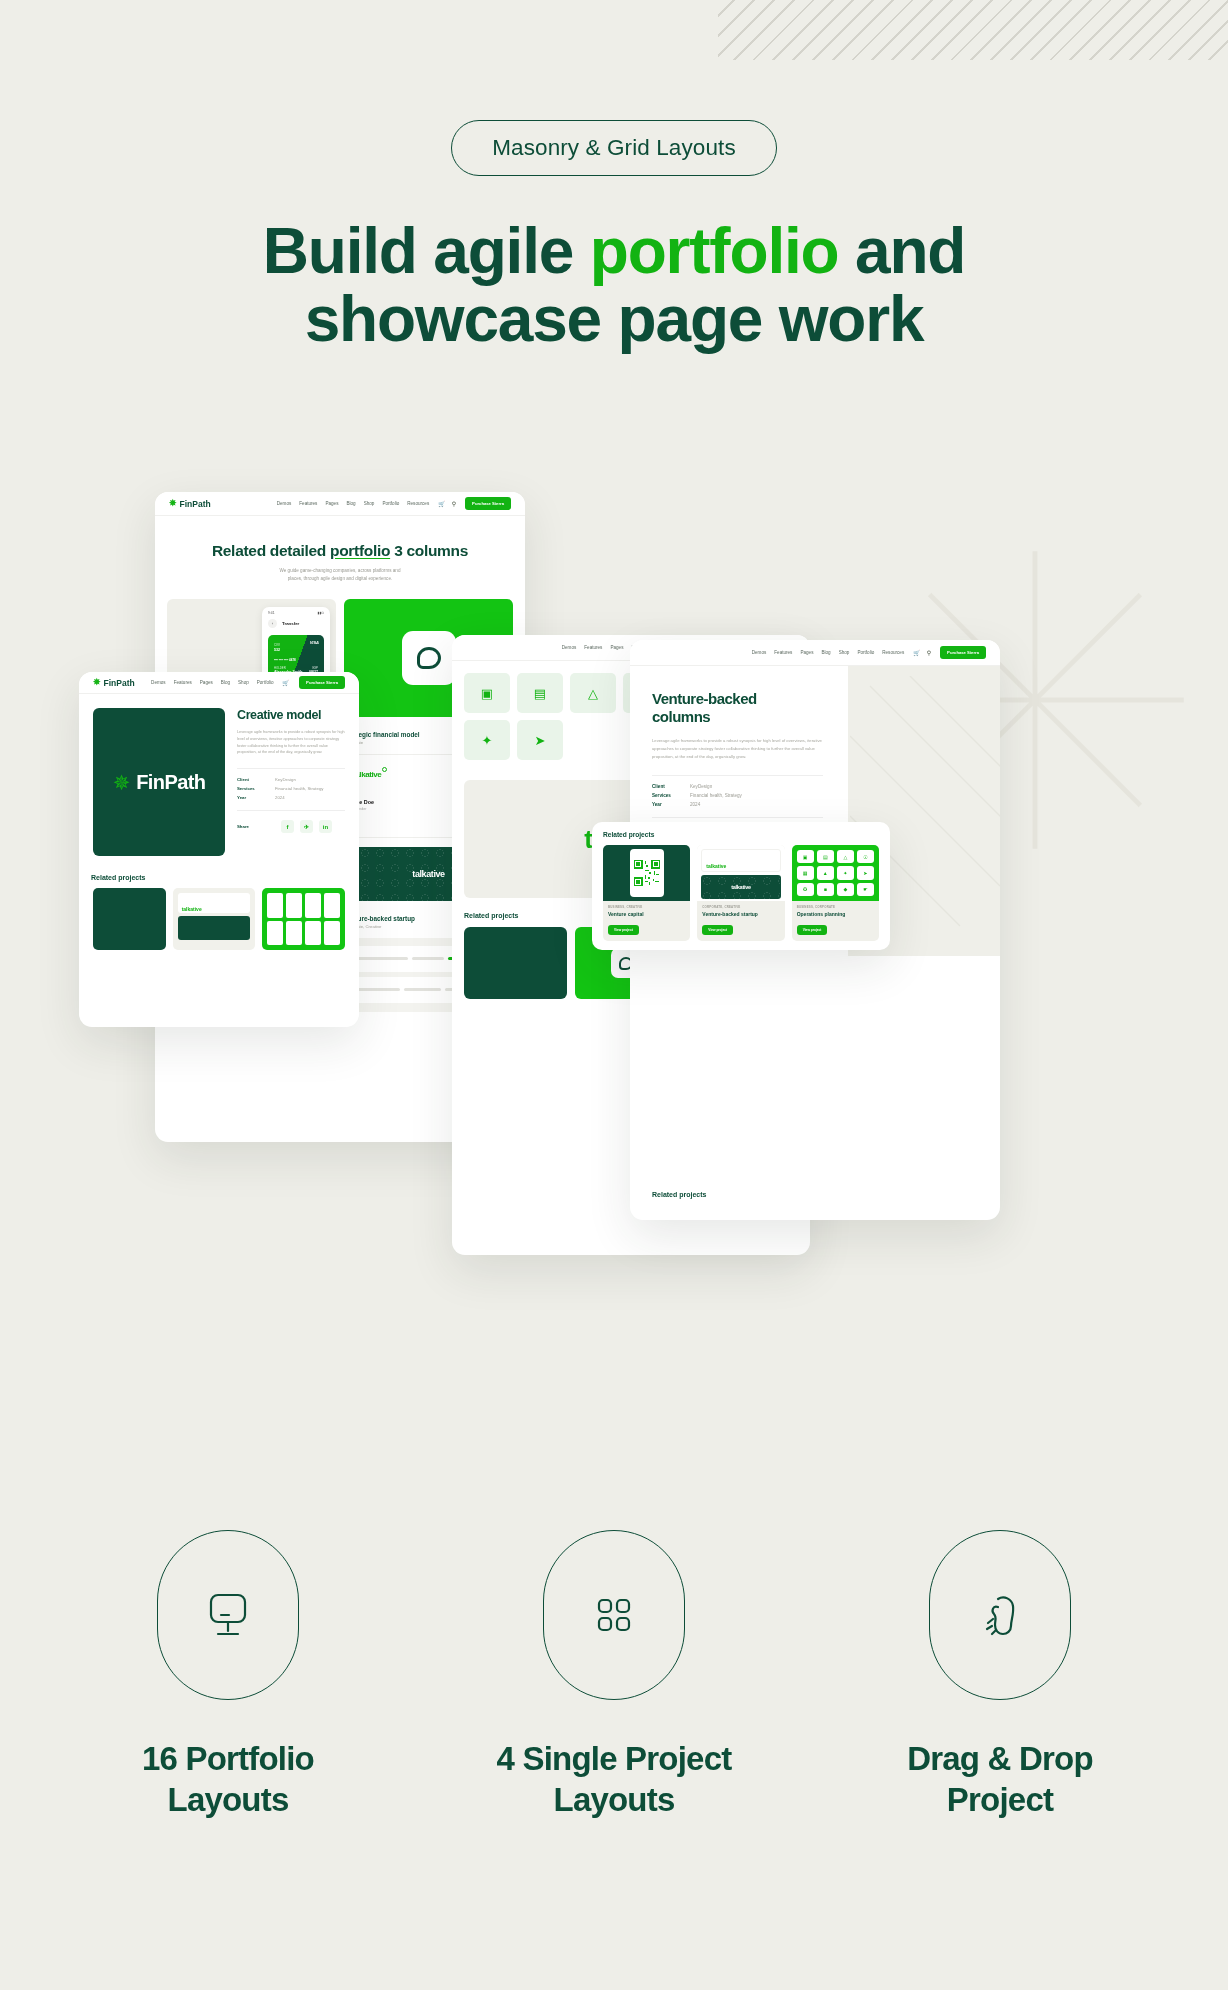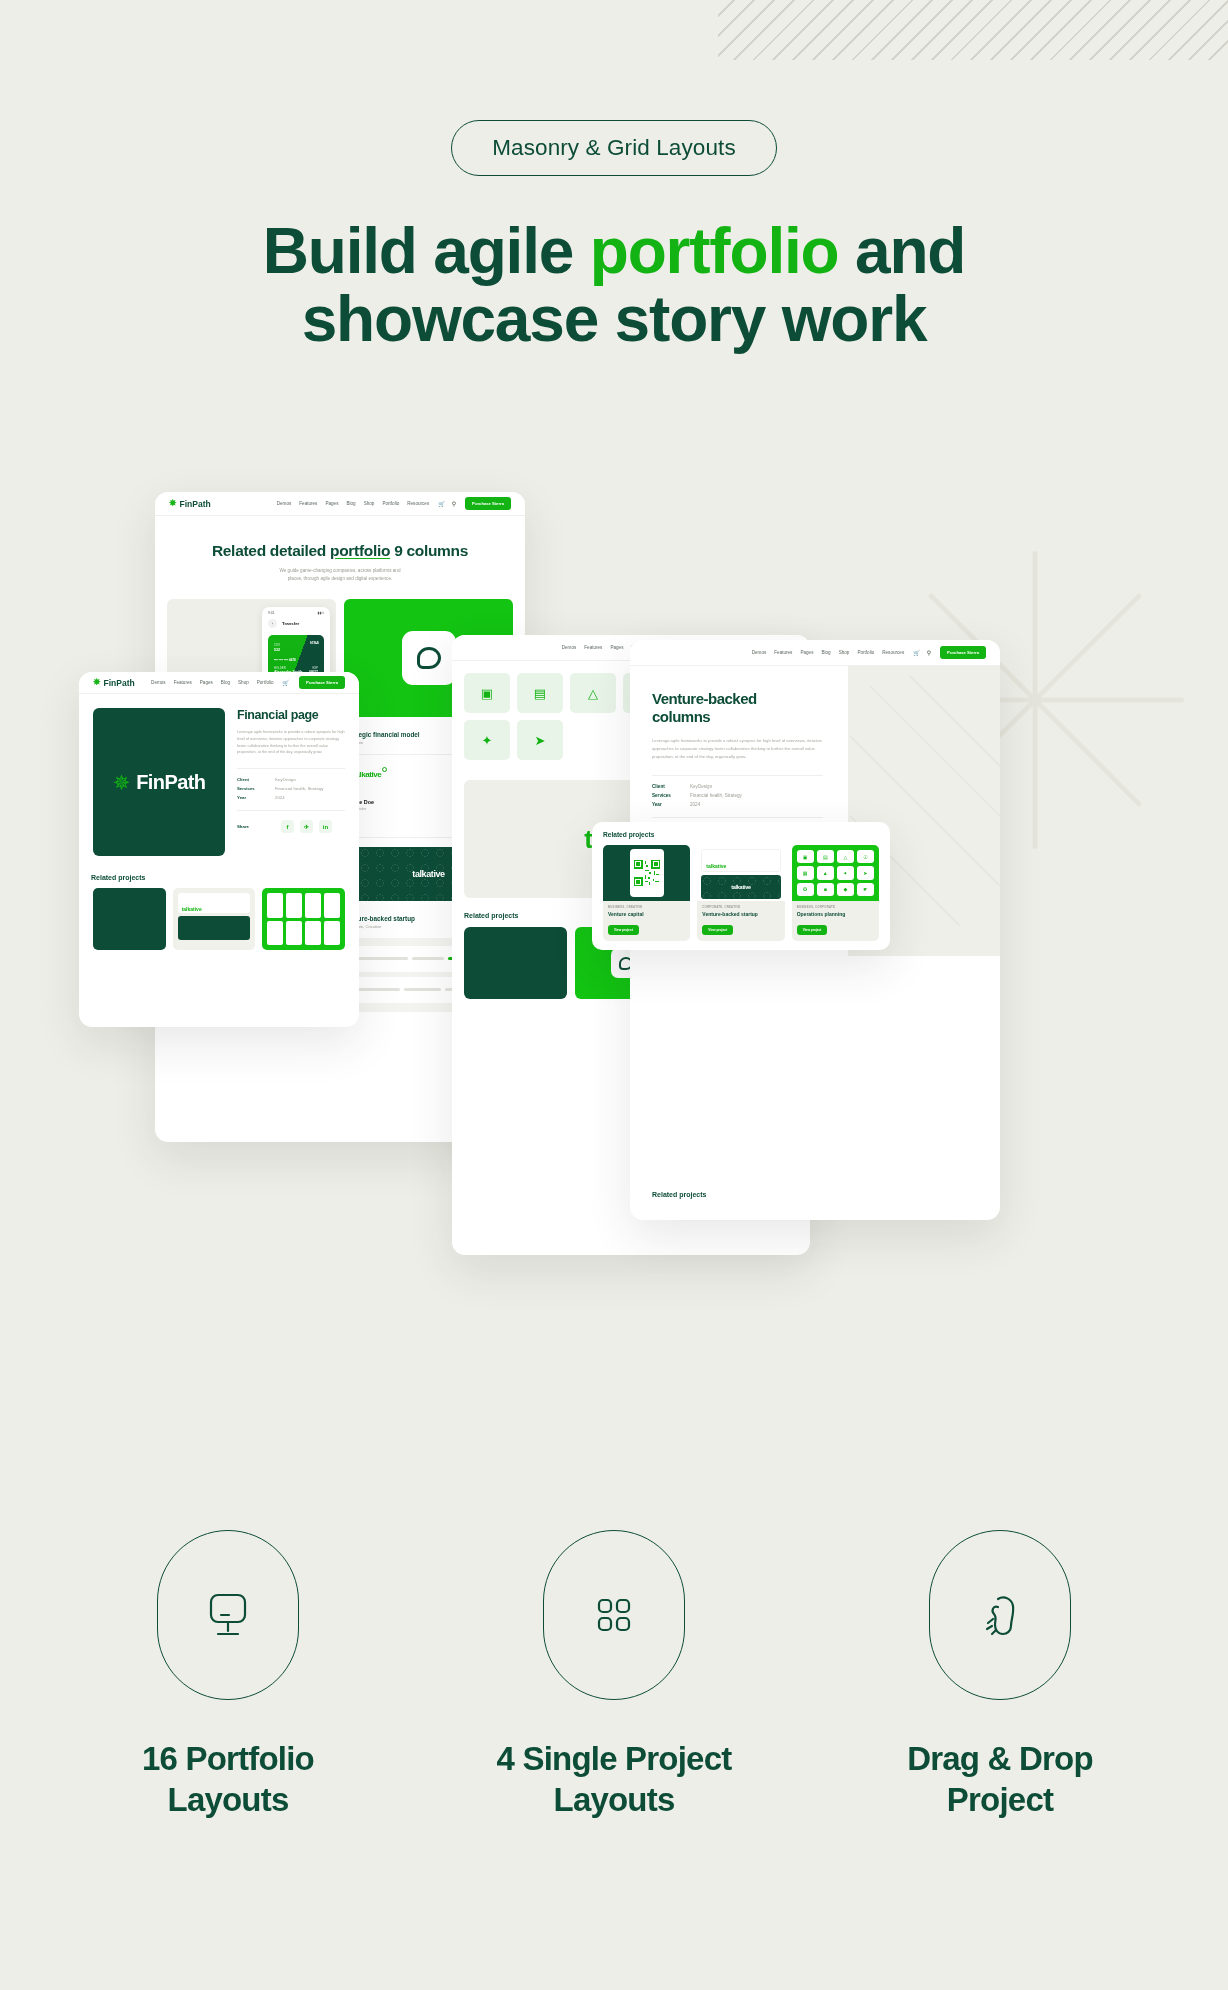--- a/index.html
+++ b/index.html
@@ -213,21 +213,21 @@
       <g stroke="#dedcd2" stroke-width="1.6" fill="none">
         <path d="M50 2 V98 M2 50 H98 M16 16 L84 84 M84 16 L16 84"></path>
       </g>
     </svg>
   </div>
 
   <div class="hero">
     <div class="pill">Masonry &amp; Grid Layouts</div>
     <h1 class="headline">
       <span>Build agile </span><span class="accent">portfolio</span><span> and</span><br>
-      <span>showcase story work</span>
+      <span>showcase page work</span>
     </h1>
   </div>
 
   <div class="stage">
 
     <div class="win" id="winA">
       <div class="navbar">
         <div class="brand">
           <span class="star">✵</span>
           <span>FinPath</span>
@@ -242,21 +242,21 @@
           <span>Resources</span>
         </div>
         <div class="navicons">
           <span>🛒</span>
           <span>⚲</span>
         </div>
         <div class="navbtn">Purchase Sierra</div>
       </div>
 
       <div class="mason-title">
-        <span>Related detailed </span><u>portfolio</u><span> 9 columns</span>
+        <span>Related detailed </span><u>portfolio</u><span> 3 columns</span>
       </div>
       <div class="mason-sub">
         <span>We guide game-changing companies, across platforms and</span><br>
         <span>places, through agile design and digital experience.</span>
       </div>
 
       <div class="mason-grid">
 
         <div class="mcol">
           <div class="mtile tile-card">
@@ -504,21 +504,21 @@
         </div>
         <div class="navbtn">Purchase Sierra</div>
       </div>
 
       <div class="proj-wrap">
         <div class="proj-hero">
           <span class="fp-star">✵</span>
           <span class="fp-name">FinPath</span>
         </div>
         <div class="proj-info">
-          <h2>Financial page</h2>
+          <h2>Creative model</h2>
           <p class="desc">Leverage agile frameworks to provide a robust synopsis for high level of overviews, iterative approaches to corporate strategy foster collaborative thinking to further the overall value proposition, at the end of the day, organically grow.</p>
           <div class="meta">
             <div class="meta-row">
               <span class="k">Client</span>
               <span class="v">KeyDesign</span>
             </div>
             <div class="meta-row">
               <span class="k">Services</span>
               <span class="v">Financial health, Strategy</span>
             </div>

